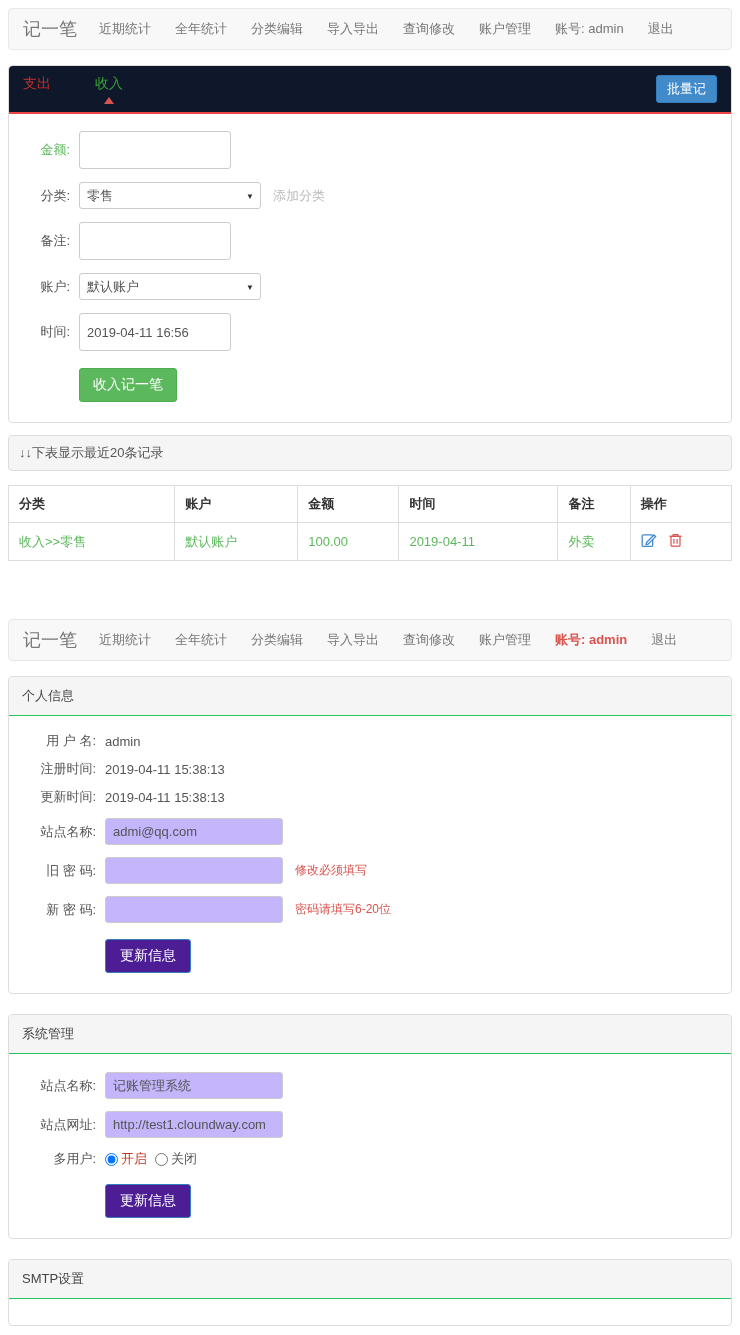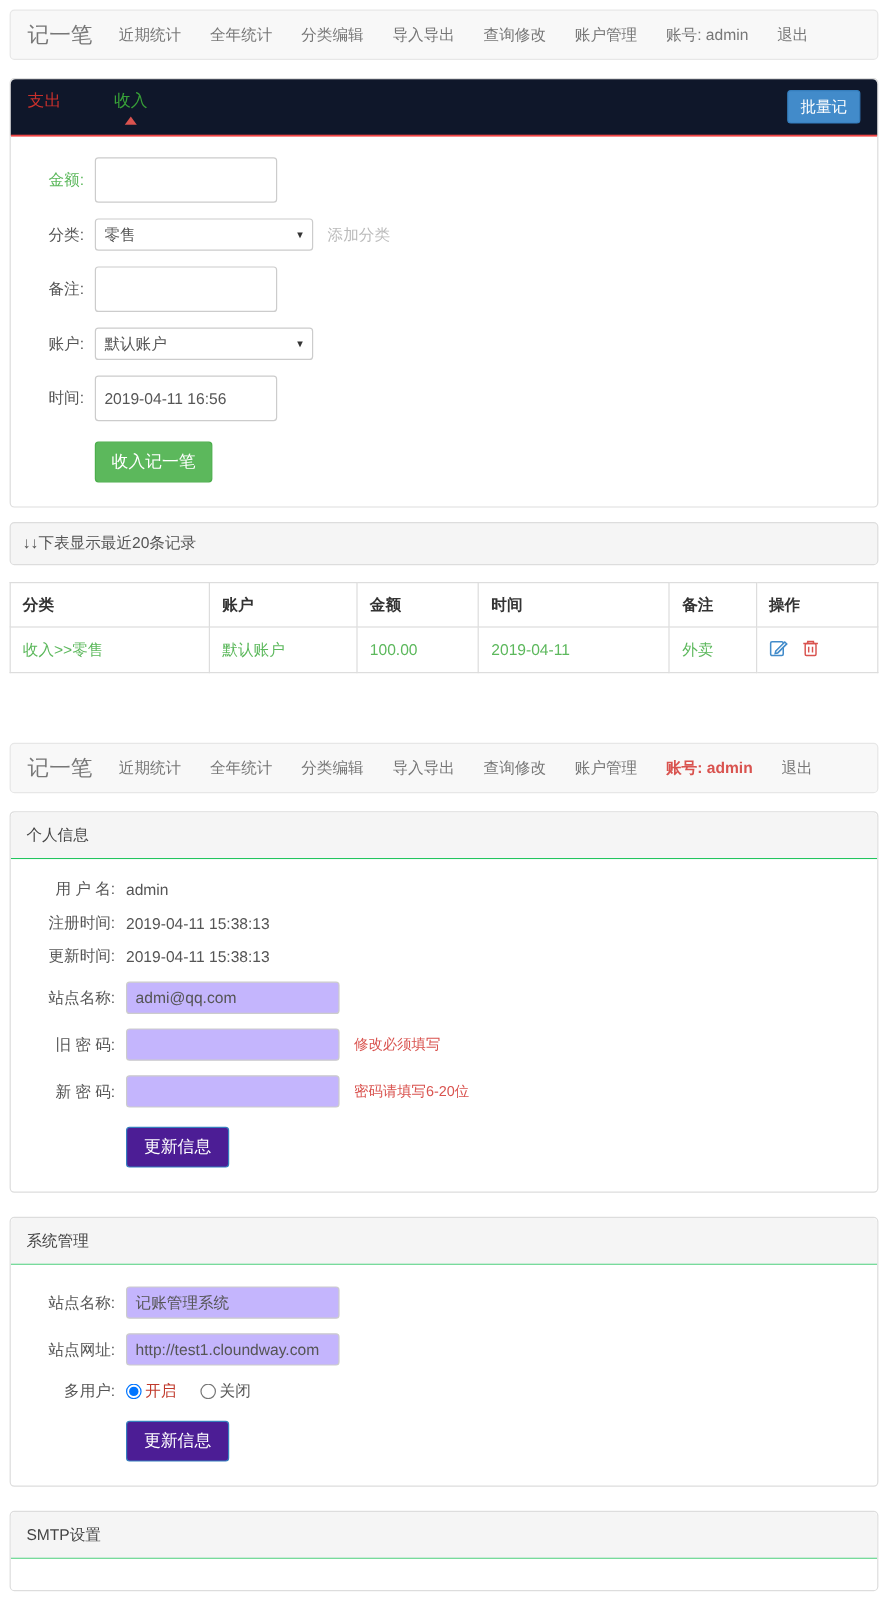--- a/index.html
+++ b/index.html
@@ -97,21 +97,21 @@
   .prow { display:flex; align-items:center; margin-top:12px; }
   .prow.static { margin-top:10px; }
   .plabel { width:72px; text-align:right; margin-right:9px; flex-shrink:0; color:#555; }
   .pvalue { color:#555; }
   input.txt2 {
     width:178px; height:27px; border:1px solid #ccc; border-radius:3px;
     padding:2px 7px; font-size:13px; color:#555; font-family:inherit; background:#c4b5fd;
   }
   input.txt2::placeholder { color:#777; opacity:1; }
   .hint { color:#d9534f; margin-left:12px; font-size:12px; }
-  .radio-group { display:flex; align-items:flex-start; gap:20px; }
+  .radio-group { display:flex; align-items:flex-start; gap:8px; }
   .radio-opt { display:flex; align-items:center; gap:3px; cursor:pointer; }
   .radio-opt input { margin:0; cursor:pointer; }
   .radio-on { color:#c0392b; }
   .radio-off { color:#555; }
   .btn-update { background:#4c1d95; border-color:#357ebd; padding:7px 14px;
                 margin:16px 0 0 81px; font-size:14px; }
 </style>
 </head>
 <body>
 

